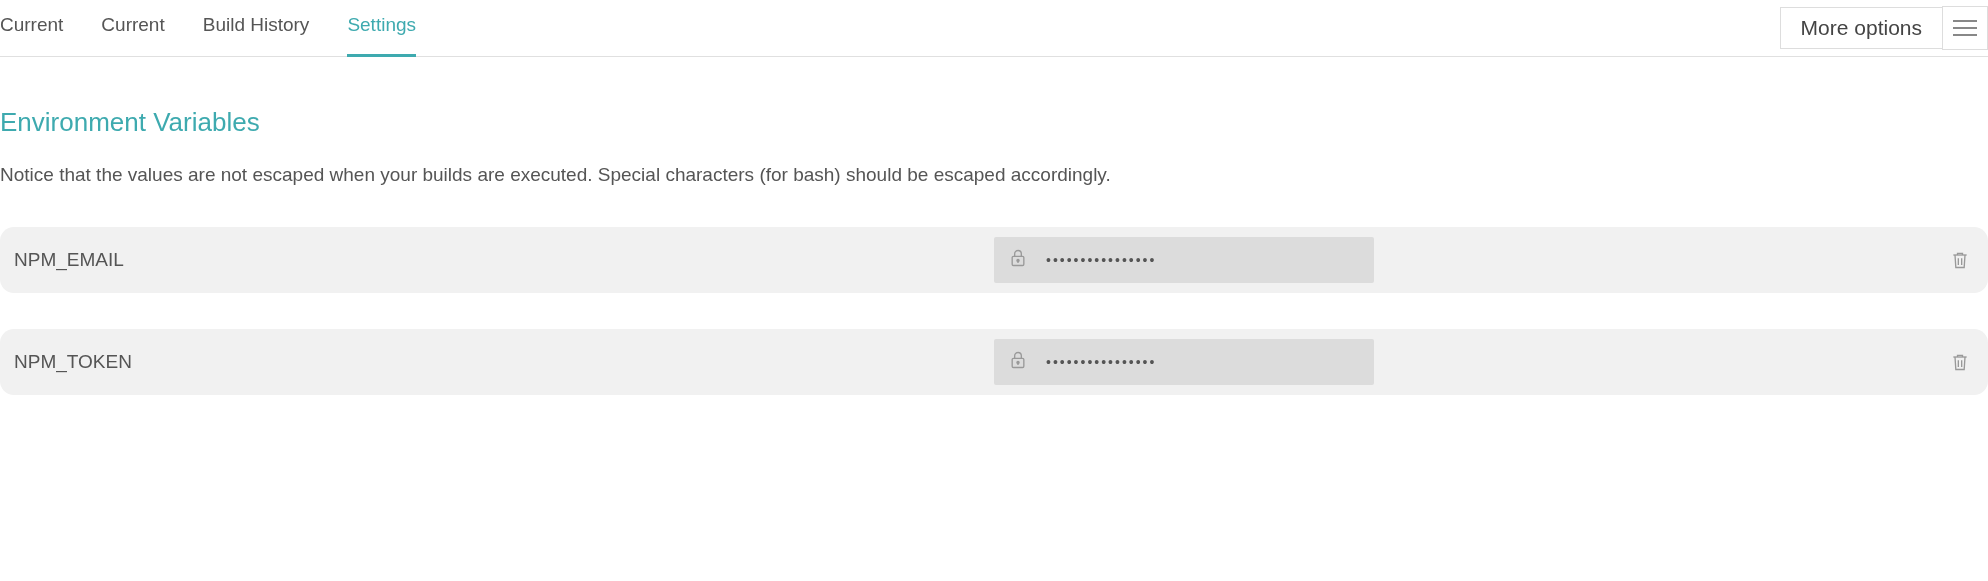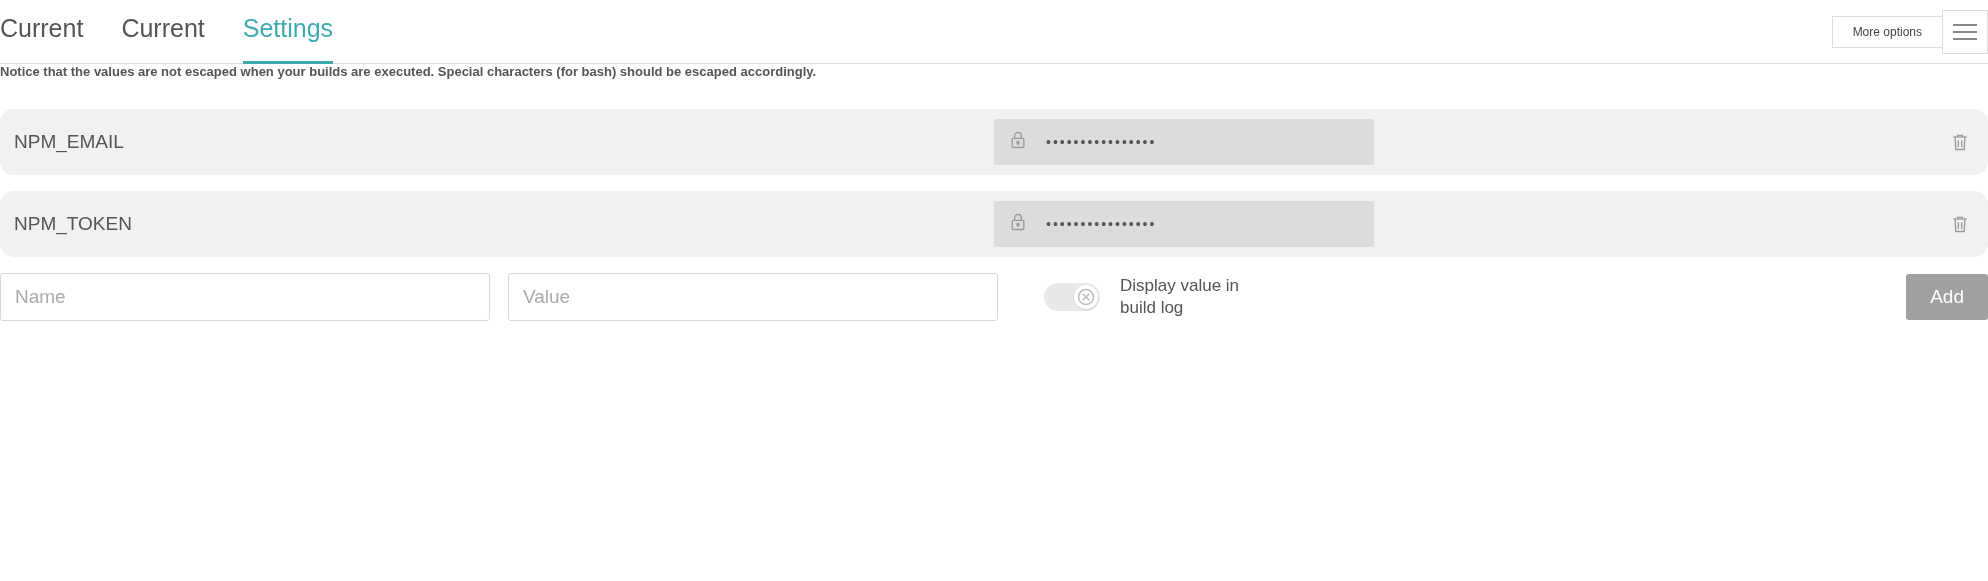--- a/index.html
+++ b/index.html
@@ -19,38 +19,38 @@
       border-bottom: 1px solid #e0e0e0;
       padding: 0;
     }
     .tabs {
       display: flex;
       gap: 38px;
       padding-left: 0;
     }
     .tab {
       padding: 14px 0 18px 0;
-      font-size: 25px;
+      font-size: 19px;
       color: #555;
       cursor: pointer;
       border-bottom: 3px solid transparent;
       margin-bottom: -1px;
     }
     .tab.active {
       color: #3eaaaf;
       border-bottom-color: #3eaaaf;
     }
     .top-right {
       display: flex;
       align-items: center;
       gap: 0;
       padding-right: 0;
     }
     .more-options-btn {
-      font-size: 12px;
+      font-size: 21px;
       color: #444;
       background: #fff;
       border: 1px solid #ddd;
       padding: 8px 20px;
       cursor: pointer;
       border-right: none;
     }
     .hamburger {
       width: 46px;
       height: 44px;
@@ -70,30 +70,29 @@
     }
     .section-title {
       color: #3eaaaf;
       font-size: 26px;
       font-weight: 400;
       margin-top: 50px;
       margin-bottom: 26px;
     }
     .notice {
       color: #555;
-      font-size: 13px;
-      margin-bottom: 30px;
-      font-weight: bold;
+      font-size: 19px;
+      margin-bottom: 41px;
     }
     .env-var-row {
       background: #f1f1f1;
       display: flex;
       align-items: center;
       padding: 10px 14px;
-      margin-bottom: 16px;
+      margin-bottom: 36px;
       border-radius: 14px;
     }
     .env-var-name {
       font-size: 19px;
       color: #555;
       flex: 0 0 50%;
     }
     .env-var-value-box {
       background: #dcdcdc;
       border-radius: 2px;
@@ -198,33 +197,35 @@
       padding: 0 0 30px 0;
     }
   </style>
 </head>
 <body>
 
 <div class="top-bar">
   <div class="tabs">
     <div class="tab">Current</div>
     <div class="tab">Current</div>
+    <div class="tab">Build History</div>
     <div class="tab active">Settings</div>
   </div>
   <div class="top-right">
     <button class="more-options-btn">More options</button>
     <div class="hamburger">
       <span></span>
         <span></span>
         <span></span>
     </div>
   </div>
 </div>
 
 <div class="content">
+  <h2 class="section-title">Environment Variables</h2>
   <p class="notice">Notice that the values are not escaped when your builds are executed. Special characters (for bash) should be escaped accordingly.</p>
 
   <div class="env-var-row">
     <div class="env-var-name">NPM_EMAIL</div>
     <div class="env-var-value-box">
       <span class="lock-icon">
         <svg viewBox="0 0 24 24" fill="none" stroke="#999" stroke-width="1.6">
           <rect x="5" y="10" width="14" height="11" rx="1.5"></rect>
           <path d="M8 10 V7 a4 4 0 0 1 8 0 v3"></path>
           <circle cx="12" cy="15" r="1.3" fill="#999"></circle>
@@ -263,30 +264,13 @@
       <svg viewBox="0 0 24 24" fill="none" stroke="#999" stroke-width="1.6">
         <path d="M4 6 H20"></path>
         <path d="M9 6 V4 H15 V6"></path>
         <path d="M6 6 L7 21 H17 L18 6"></path>
         <line x1="10" y1="10" x2="10" y2="18"></line>
         <line x1="14" y1="10" x2="14" y2="18"></line>
       </svg>
     </div>
   </div>
 
-  <div class="add-row">
-    <input class="text-input name-input" type="text" placeholder="Name" style="">
-    <input class="text-input value-input" type="text" placeholder="Value" style="">
-    <div class="toggle-wrap">
-      <div class="toggle">
-        <div class="toggle-knob">
-          <svg viewBox="0 0 24 24" fill="none" stroke="#bbb" stroke-width="1.8">
-            <circle cx="12" cy="12" r="9"></circle>
-            <line x1="8" y1="8" x2="16" y2="16"></line>
-            <line x1="16" y1="8" x2="8" y2="16"></line>
-          </svg>
-        </div>
-      </div>
-      <div class="toggle-label">Display value in build log</div>
-    </div>
-    <button class="add-btn">Add</button>
-  </div>
 </div>
 
 </body></html>

